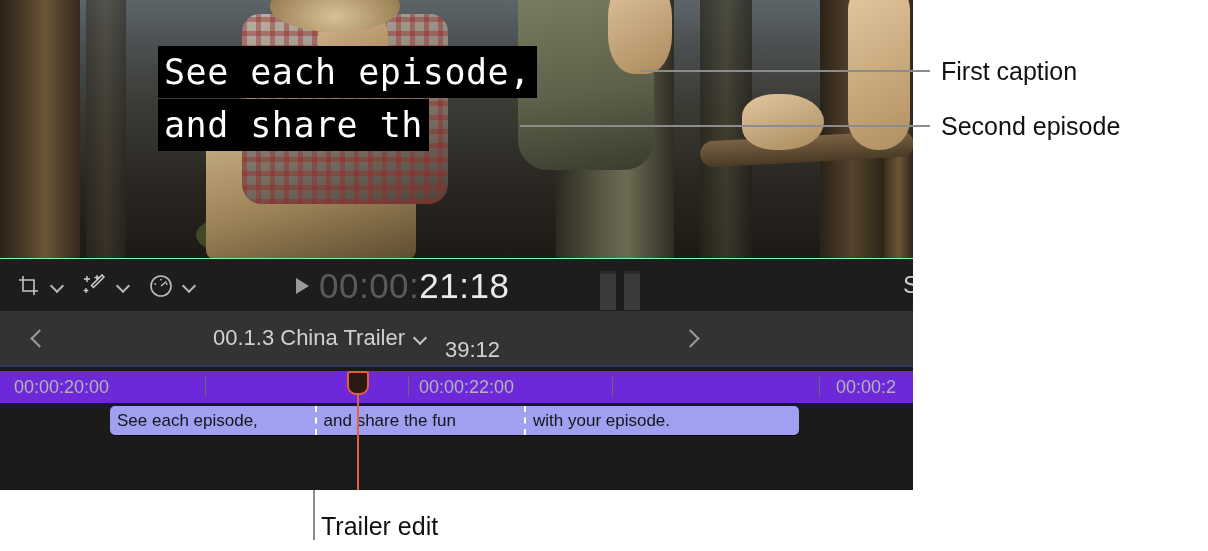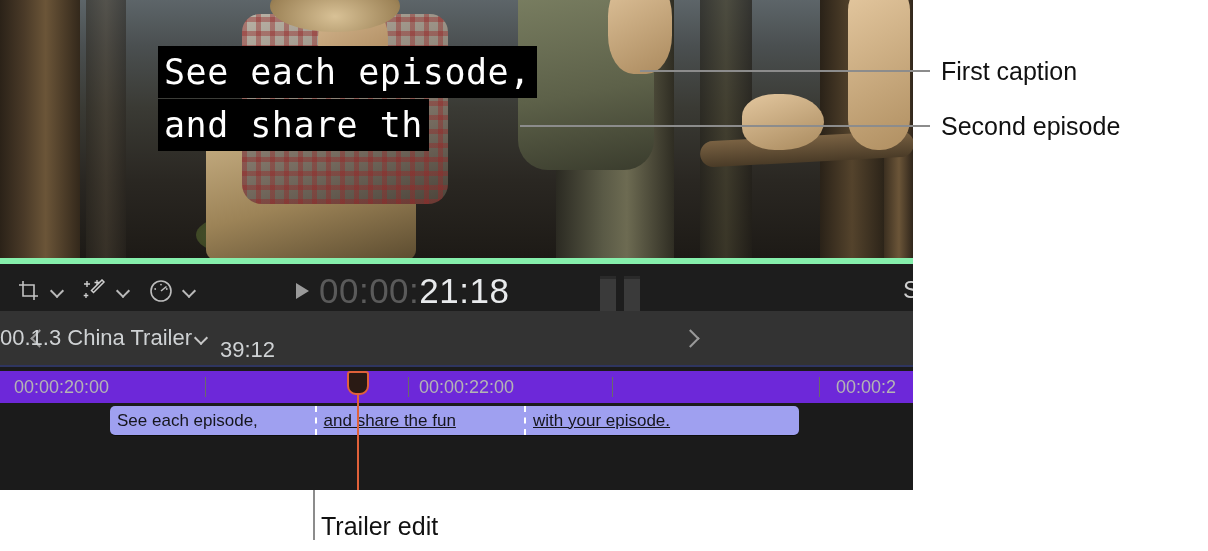--- a/index.html
+++ b/index.html
@@ -155,21 +155,21 @@
   .caption-line + .caption-line { margin-top: 1px; }
 
   
   .toolbar {
     position: absolute;
     left: 0;
     top: 258px;
     width: 913px;
     height: 53px;
     background: #1d1d1d;
-    border-top: 6px solid #86efac;
+    border-top: 1px solid #86efac;
     display: flex;
     align-items: center;
   }
   .tool-group {
     display: flex;
     align-items: center;
     gap: 7px;
     margin-left: 16px;
   }
   .tool-group:first-child { margin-left: 14px; }
@@ -250,22 +250,22 @@
     display: block;
     width: 11px; height: 11px;
     border-top: 2px solid #9a9a9a;
     border-right: 2px solid #9a9a9a;
   }
   .nav-arrow.left  i { transform: rotate(-135deg); }
   .nav-arrow.right i { transform: rotate(45deg); }
   .nav-center {
     position: absolute;
     left: 0; right: 200px;
-    display: flex; align-items: center; 
-    gap: 3px;
+    display: flex; align-items: center; justify-content: center;
+    gap: 9px;
   }
   .proj-title {
     color: #cfd2d4;
     font-size: 22px;
   }
   .proj-chev {
     width: 13px; height: 13px; position: relative;
   }
   .proj-chev::after {
     content: "";
@@ -339,21 +339,20 @@
     display: flex;
     align-items: center;
     color: #15151c;
     font-size: 17px;
     padding-left: 7px;
     white-space: nowrap;
     overflow: hidden;
   }
   .clip + .clip {
     border-left: 2px dashed #ffffff;
-    text-decoration: underline;
   }
   .playhead {
     position: absolute;
     top: 0;
     width: 2px;
     height: 119px;
     background: #e0613a;
     z-index: 6;
   }
   .playhead-head {

